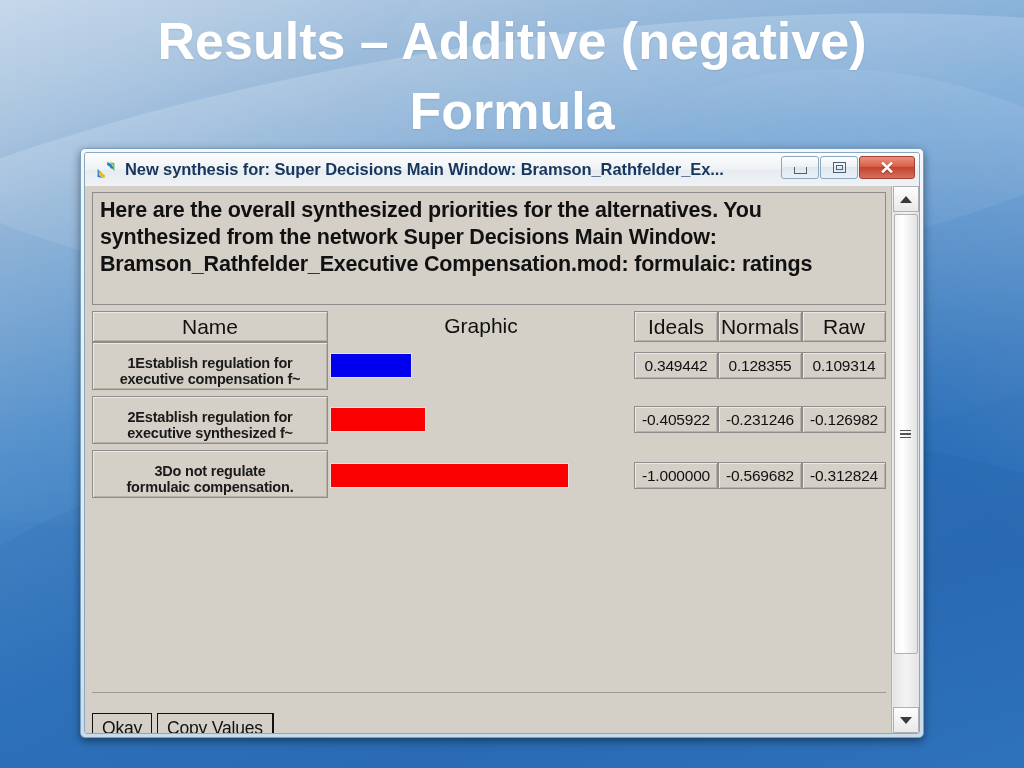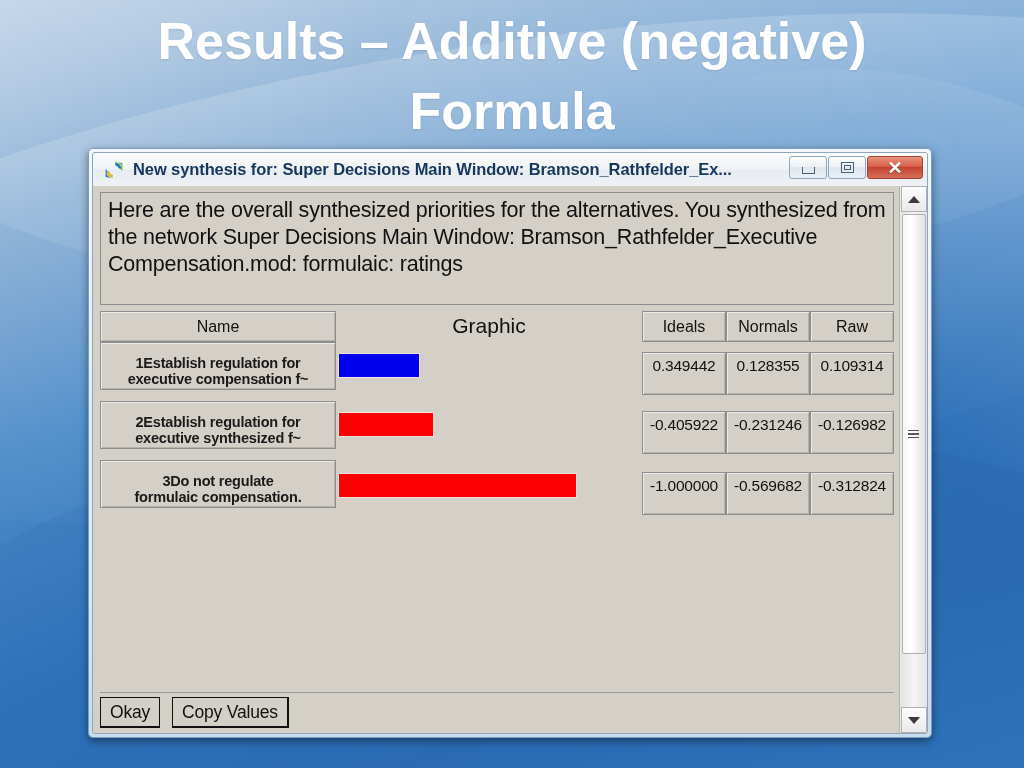--- a/index.html
+++ b/index.html
@@ -69,21 +69,21 @@
     line-height: 1.35;
     font-weight: 700;
     letter-spacing: 0px;
     text-shadow: 0 1px 2px rgba(0,0,0,0.10);
     white-space: pre-line;
   }
 
   
   #app-window {
     position: absolute;
-    left: 88px; top: 148px;
+    left: 80px; top: 148px;
     width: 844px; height: 590px;
     background: #d4d0c8;
     border: 1px solid #7a9ebd;
     border-radius: 5px;
     box-shadow: 0 3px 9px rgba(0,0,0,0.45);
     padding: 3px;
     background: linear-gradient(180deg,#f3f7fb 0%, #e6eef6 35%, #dfe9f3 70%, #c8dcec 100%);
   }
   #window-inner {
     position: relative;
@@ -185,21 +185,21 @@
     background: #d4d0c8;
     border: 1px solid #8d8d8d;
     padding: 4px 7px 7px 7px;
     height: 113px;
     overflow: hidden;
   }
   #description-text {
     font-size: 21.5px;
     line-height: 1.26;
     color: #111111;
-    font-weight: normal;
+    font-weight: bold;
     letter-spacing: -0.2px;
     font-family: "Liberation Sans", sans-serif;
     white-space: pre-line;
   }
 
   
   #results-area {
     position: relative;
     margin: 6px 5px 0 7px;
     flex: 1 1 auto;
@@ -219,21 +219,21 @@
 
   .cell-box {
     border: 1px solid #8d8d8d;
     background: #d4d0c8;
     box-shadow: inset 1px 1px 0 #eceae6, inset -1px -1px 0 #b6b2aa;
   }
   .hdr {
     height: 31px;
     line-height: 29px;
     text-align: center;
-    font-size: 16px;
+    font-size: 21px;
     color: #111;
   }
   .hdr-plain {
     height: 31px;
     line-height: 29px;
     text-align: center;
     font-size: 21px;
     color: #111;
   }
   .name-cell {
@@ -241,21 +241,21 @@
     text-align: center;
     font-size: 14.5px;
     font-weight: bold;
     color: #1a1a1a;
     line-height: 1.12;
     padding: 12px 2px 0 2px;
     letter-spacing: -0.2px;
     white-space: pre-line;
   }
   .num-cell {
-    height: 43px;
+    height: 27px;
     line-height: 25px;
     text-align: center;
     font-size: 15.5px;
     color: #111;
     letter-spacing: -0.2px;
   }
   .num-wrap { padding-top: 10px; }
   .num-wrap.r3 { padding-top: 12px; }
   .gap-row td { height: 6px; }
 
@@ -273,23 +273,23 @@
   .bar.row2 { top: 11px; }
   .bar.row3 { top: 13px; }
 
   
   #button-bar {
     position: relative;
     height: 36px;
     margin: 0 5px 5px 7px;
     display: flex;
     align-items: flex-start;
-    gap: 12px;
+    gap: 5px;
     border-top: 1px solid #9a9a9a;
-    padding-top: 4px;
+    padding-top: 20px;
   }
   .dlg-btn {
     height: 31px;
     padding: 0 9px;
     font-size: 17.5px;
     color: #111;
     background: #d4d0c8;
     border: 1px solid #111111;
     border-right-width: 2px;
     border-bottom-width: 2px;

